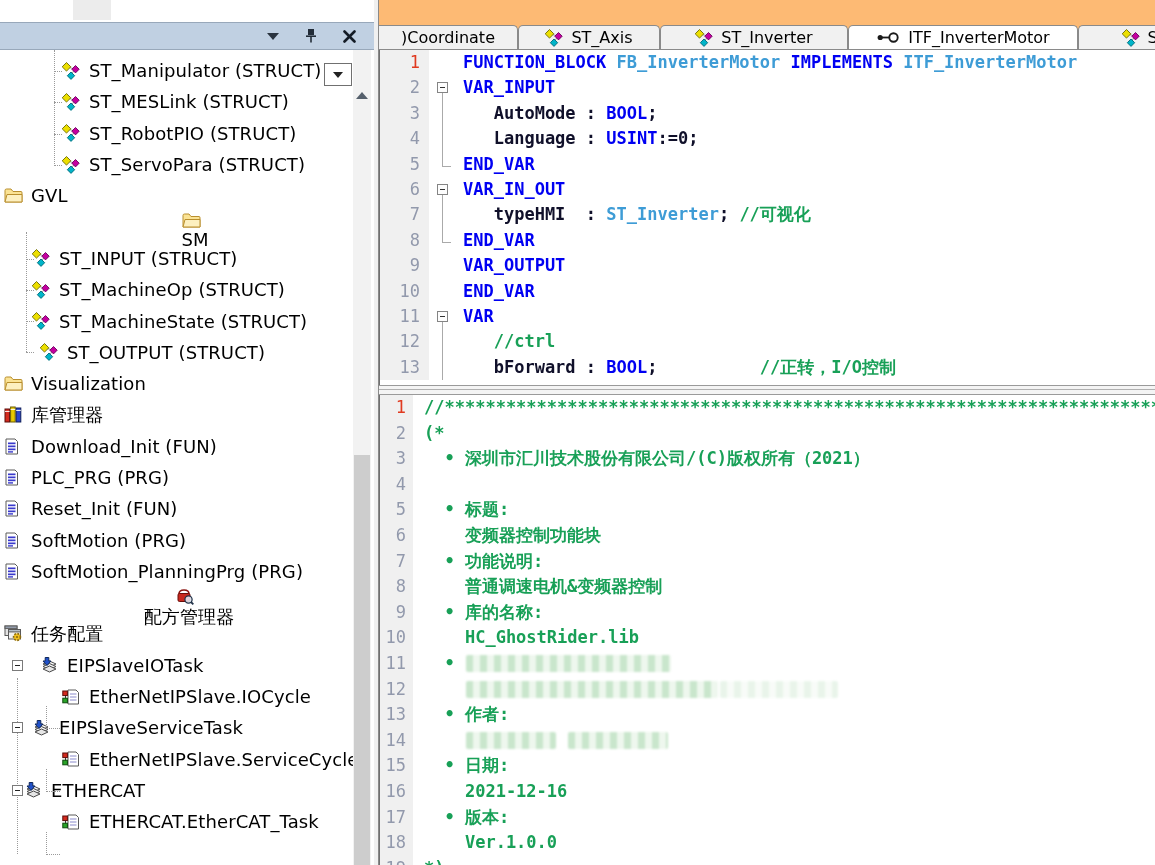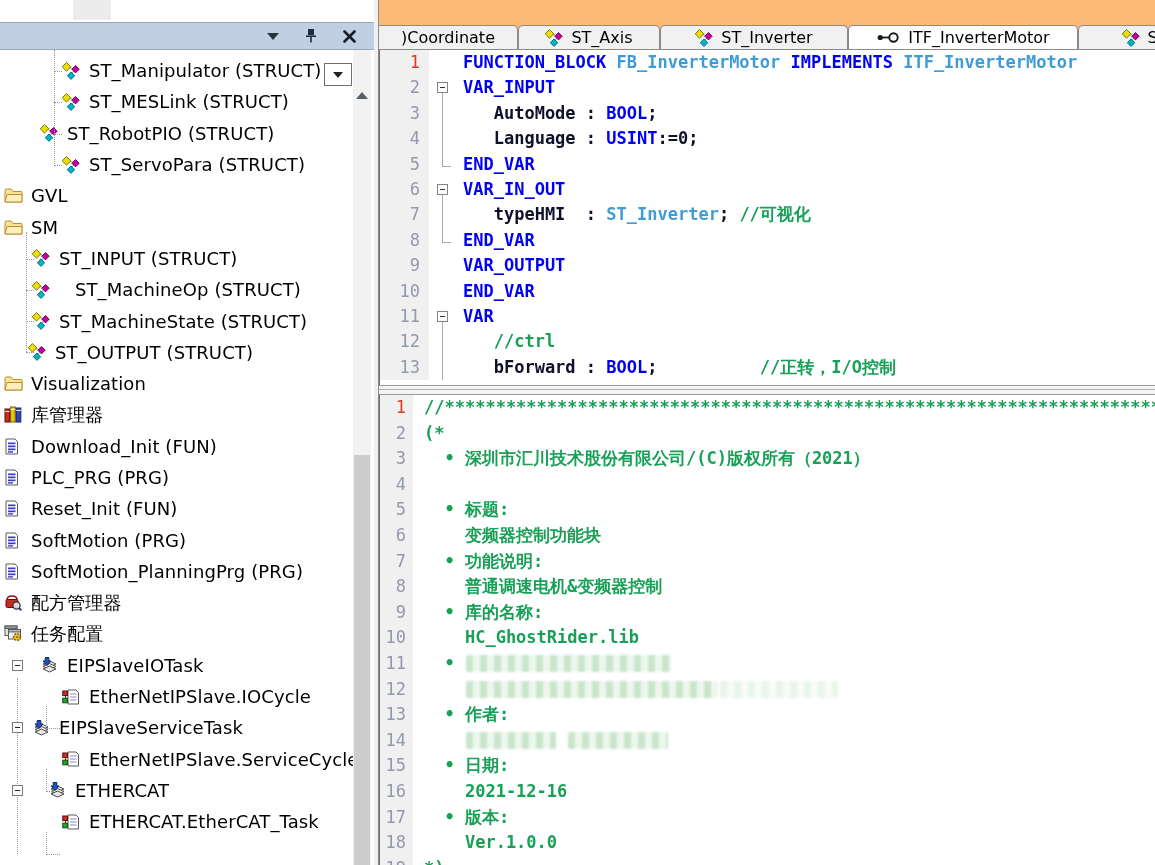--- a/index.html
+++ b/index.html
@@ -132,21 +132,21 @@
                 <line x1="5" y1="5" x2="13" y2="7"></line>
                 <line x1="13" y1="7" x2="9" y2="13"></line>
               </g>
        <polygon points="4.5,0.5 8.8,4.8 4.5,9.1 0.2,4.8" fill="#ecdf00" stroke="#6a6a00" stroke-width="0.9"></polygon>
        <polygon points="13.5,3.5 17.2,7.2 13.5,10.9 9.8,7.2" fill="#c4009e" stroke="#6a0060" stroke-width="0.9"></polygon>
        <polygon points="9,10 12.7,13.7 9,17.4 5.3,13.7" fill="#00b4c8" stroke="#006a78" stroke-width="0.9"></polygon>
             </svg>
           </span>
           <span class="tlabel">ST_MESLink (STRUCT)</span>
         </div>
-        <div class="trow" style="padding-left: 40px;">
+        <div class="trow" style="padding-left: 62px;">
           <span class="ticon">
             <svg width="18" height="18" viewBox="0 0 18 18">
               <g stroke="#9a9a9a" stroke-width="1">
                 <line x1="5" y1="5" x2="13" y2="7"></line>
                 <line x1="13" y1="7" x2="9" y2="13"></line>
               </g>
        <polygon points="4.5,0.5 8.8,4.8 4.5,9.1 0.2,4.8" fill="#ecdf00" stroke="#6a6a00" stroke-width="0.9"></polygon>
        <polygon points="13.5,3.5 17.2,7.2 13.5,10.9 9.8,7.2" fill="#c4009e" stroke="#6a0060" stroke-width="0.9"></polygon>
        <polygon points="9,10 12.7,13.7 9,17.4 5.3,13.7" fill="#00b4c8" stroke="#006a78" stroke-width="0.9"></polygon>
             </svg>
@@ -169,21 +169,21 @@
         </div>
         <div class="trow" style="padding-left: 4px;">
           <span class="ticon">
             <svg width="19" height="15" viewBox="0 0 19 15">
               <path d="M1,14 L1,2.5 Q1,1 2.5,1 L7,1 L9,3.5 L17,3.5 Q18,3.5 18,4.8 L18,14 Z" fill="#fbe394" stroke="#b98f2e"></path>
        <path d="M1,14 L3,6.5 L18,6.5 L18,14 Z" fill="#fdf0c0" stroke="#b98f2e"></path>
             </svg>
           </span>
           <span class="tlabel">GVL</span>
         </div>
-        <div class="trow" style="padding-left: 4px;">
+        <div class="trow" style="padding-left: 16px; flex-direction: column;">
           <span class="ticon">
             <svg width="19" height="15" viewBox="0 0 19 15">
               <path d="M1,14 L1,2.5 Q1,1 2.5,1 L7,1 L9,3.5 L17,3.5 Q18,3.5 18,4.8 L18,14 Z" fill="#fbe394" stroke="#b98f2e"></path>
        <path d="M1,14 L3,6.5 L18,6.5 L18,14 Z" fill="#fdf0c0" stroke="#b98f2e"></path>
             </svg>
           </span>
           <span class="tlabel">SM</span>
         </div>
         <div class="trow" style="padding-left: 32px;">
           <span class="ticon">
@@ -192,21 +192,21 @@
                 <line x1="5" y1="5" x2="13" y2="7"></line>
                 <line x1="13" y1="7" x2="9" y2="13"></line>
               </g>
        <polygon points="4.5,0.5 8.8,4.8 4.5,9.1 0.2,4.8" fill="#ecdf00" stroke="#6a6a00" stroke-width="0.9"></polygon>
        <polygon points="13.5,3.5 17.2,7.2 13.5,10.9 9.8,7.2" fill="#c4009e" stroke="#6a0060" stroke-width="0.9"></polygon>
        <polygon points="9,10 12.7,13.7 9,17.4 5.3,13.7" fill="#00b4c8" stroke="#006a78" stroke-width="0.9"></polygon>
             </svg>
           </span>
           <span class="tlabel">ST_INPUT (STRUCT)</span>
         </div>
-        <div class="trow" style="padding-left: 32px; gap: 16px;">
+        <div class="trow" style="padding-left: 32px;">
           <span class="ticon">
             <svg width="18" height="18" viewBox="0 0 18 18">
               <g stroke="#9a9a9a" stroke-width="1">
                 <line x1="5" y1="5" x2="13" y2="7"></line>
                 <line x1="13" y1="7" x2="9" y2="13"></line>
               </g>
        <polygon points="4.5,0.5 8.8,4.8 4.5,9.1 0.2,4.8" fill="#ecdf00" stroke="#6a6a00" stroke-width="0.9"></polygon>
        <polygon points="13.5,3.5 17.2,7.2 13.5,10.9 9.8,7.2" fill="#c4009e" stroke="#6a0060" stroke-width="0.9"></polygon>
        <polygon points="9,10 12.7,13.7 9,17.4 5.3,13.7" fill="#00b4c8" stroke="#006a78" stroke-width="0.9"></polygon>
             </svg>
@@ -220,21 +220,21 @@
                 <line x1="5" y1="5" x2="13" y2="7"></line>
                 <line x1="13" y1="7" x2="9" y2="13"></line>
               </g>
        <polygon points="4.5,0.5 8.8,4.8 4.5,9.1 0.2,4.8" fill="#ecdf00" stroke="#6a6a00" stroke-width="0.9"></polygon>
        <polygon points="13.5,3.5 17.2,7.2 13.5,10.9 9.8,7.2" fill="#c4009e" stroke="#6a0060" stroke-width="0.9"></polygon>
        <polygon points="9,10 12.7,13.7 9,17.4 5.3,13.7" fill="#00b4c8" stroke="#006a78" stroke-width="0.9"></polygon>
             </svg>
           </span>
           <span class="tlabel">ST_MachineState (STRUCT)</span>
         </div>
-        <div class="trow" style="padding-left: 28px;">
+        <div class="trow" style="padding-left: 40px;">
           <span class="ticon">
             <svg width="18" height="18" viewBox="0 0 18 18">
               <g stroke="#9a9a9a" stroke-width="1">
                 <line x1="5" y1="5" x2="13" y2="7"></line>
                 <line x1="13" y1="7" x2="9" y2="13"></line>
               </g>
        <polygon points="4.5,0.5 8.8,4.8 4.5,9.1 0.2,4.8" fill="#ecdf00" stroke="#6a6a00" stroke-width="0.9"></polygon>
        <polygon points="13.5,3.5 17.2,7.2 13.5,10.9 9.8,7.2" fill="#c4009e" stroke="#6a0060" stroke-width="0.9"></polygon>
        <polygon points="9,10 12.7,13.7 9,17.4 5.3,13.7" fill="#00b4c8" stroke="#006a78" stroke-width="0.9"></polygon>
             </svg>
@@ -316,21 +316,21 @@
             <svg width="15" height="17" viewBox="0 0 15 17">
               <path d="M2,1 L11,1 L13.5,3.5 L13.5,16 L2,16 Z" fill="#fff" stroke="#5a5a5a"></path>
        <rect x="4" y="4.5" width="7.5" height="1.7" fill="#3a3acc"></rect>
               <rect x="4" y="7.5" width="7.5" height="1.7" fill="#3a3acc"></rect>
               <rect x="4" y="10.5" width="7.5" height="1.7" fill="#3a3acc"></rect>
               <rect x="4" y="13.2" width="5" height="1.4" fill="#3a3acc"></rect>
             </svg>
           </span>
           <span class="tlabel">SoftMotion_PlanningPrg (PRG)</span>
         </div>
-        <div class="trow" style="padding-left: 4px;">
+        <div class="trow" style="padding-left: 4px; flex-direction: column;">
           <span class="ticon">
             <svg width="18" height="17" viewBox="0 0 18 17">
               <path d="M3,6 Q3,2 8,2 Q13,2 13,6" fill="none" stroke="#8a1410" stroke-width="1.6"></path>
        <rect x="2" y="5.5" width="12" height="8" rx="1.5" fill="#c8281e" stroke="#6a0c08"></rect>
        <circle cx="12.5" cy="11.5" r="3.6" fill="#e8f0fa" fill-opacity="0.85" stroke="#23344a" stroke-width="1.3"></circle>
        <line x1="15" y1="14" x2="17.3" y2="16.3" stroke="#23344a" stroke-width="1.8"></line>
             </svg>
           </span>
           <span class="tlabel">配方管理器</span>
         </div>
@@ -392,21 +392,21 @@
        <line x1="8" y1="5" x2="14.5" y2="5" stroke="#8a8acc"></line>
               <line x1="8" y1="8" x2="14.5" y2="8" stroke="#8a8acc"></line>
               <line x1="8" y1="11" x2="14.5" y2="11" stroke="#8a8acc"></line>
        <path d="M3.5,4.5 L3.5,11.5 L6,11.5" fill="none" stroke="#3a3a3a"></path>
        <rect x="0.8" y="2" width="4.6" height="4.6" fill="#d42a1e" stroke="#5a0c08"></rect>
        <rect x="0.8" y="9.2" width="4.6" height="4.6" fill="#2aa428" stroke="#0c4a0c"></rect>
             </svg>
           </span>
           <span class="tlabel">EtherNetIPSlave.ServiceCycle</span>
         </div>
-        <div class="trow" style="padding-left: 48px;">
+        <div class="trow" style="padding-left: 24px;">
           <span class="exp"></span>
           <span class="ticon">
             <svg width="19" height="16" viewBox="0 0 19 16">
               <path d="M3,7 L9.5,4 L16,7 L9.5,10 Z" fill="#fafafa" stroke="#4a4a4a"></path>
        <path d="M3,9.5 L9.5,6.5 L16,9.5 L9.5,12.5 Z" fill="#f0f0f0" stroke="#4a4a4a"></path>
        <path d="M3,12 L9.5,9 L16,12 L9.5,15 Z" fill="#e6e6e6" stroke="#4a4a4a"></path>
        <path d="M5.2,0.5 L8.8,0.5 L8.8,4 L11,4 L7,8.5 L3,4 L5.2,4 Z" fill="#2050c8" stroke="#10285a"></path>
             </svg>
           </span>
           <span class="tlabel">ETHERCAT</span>

